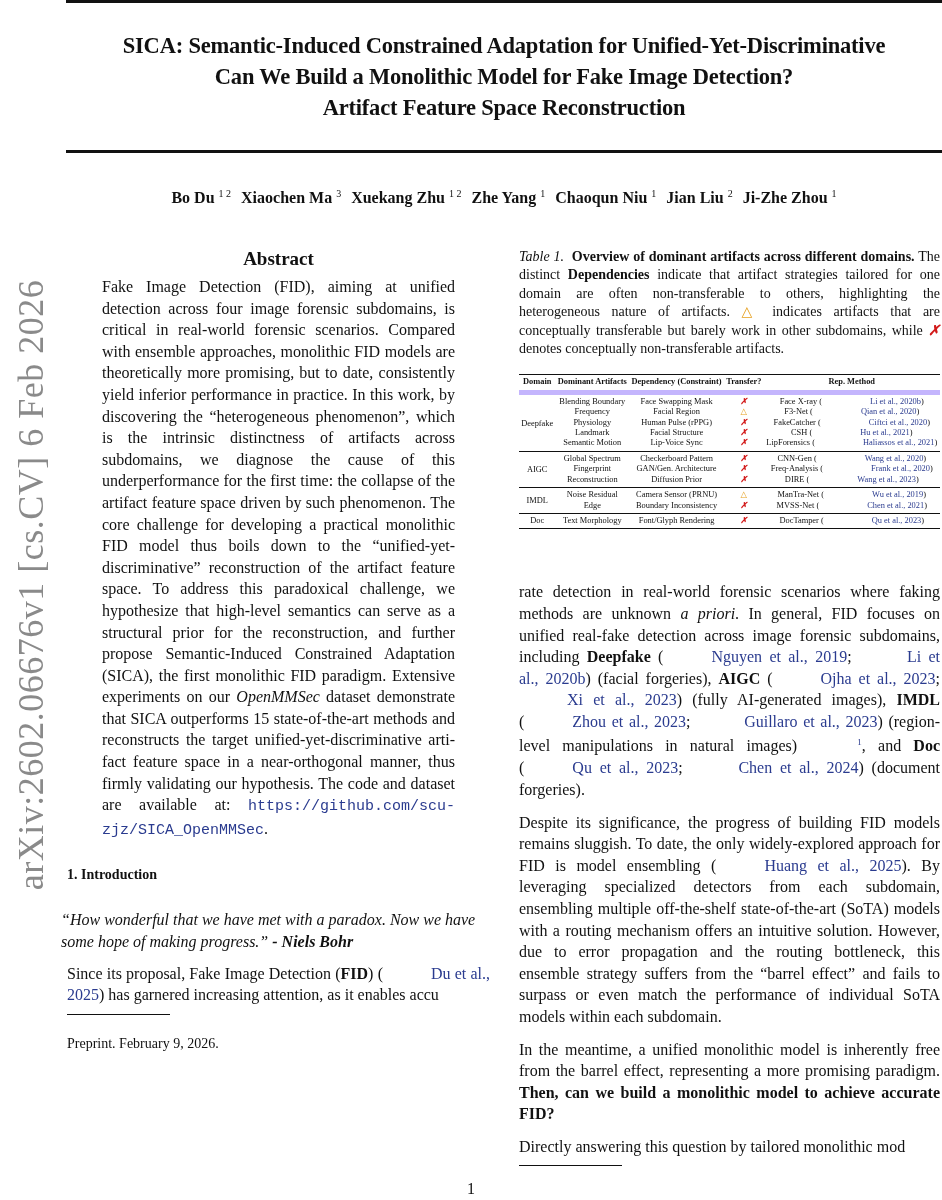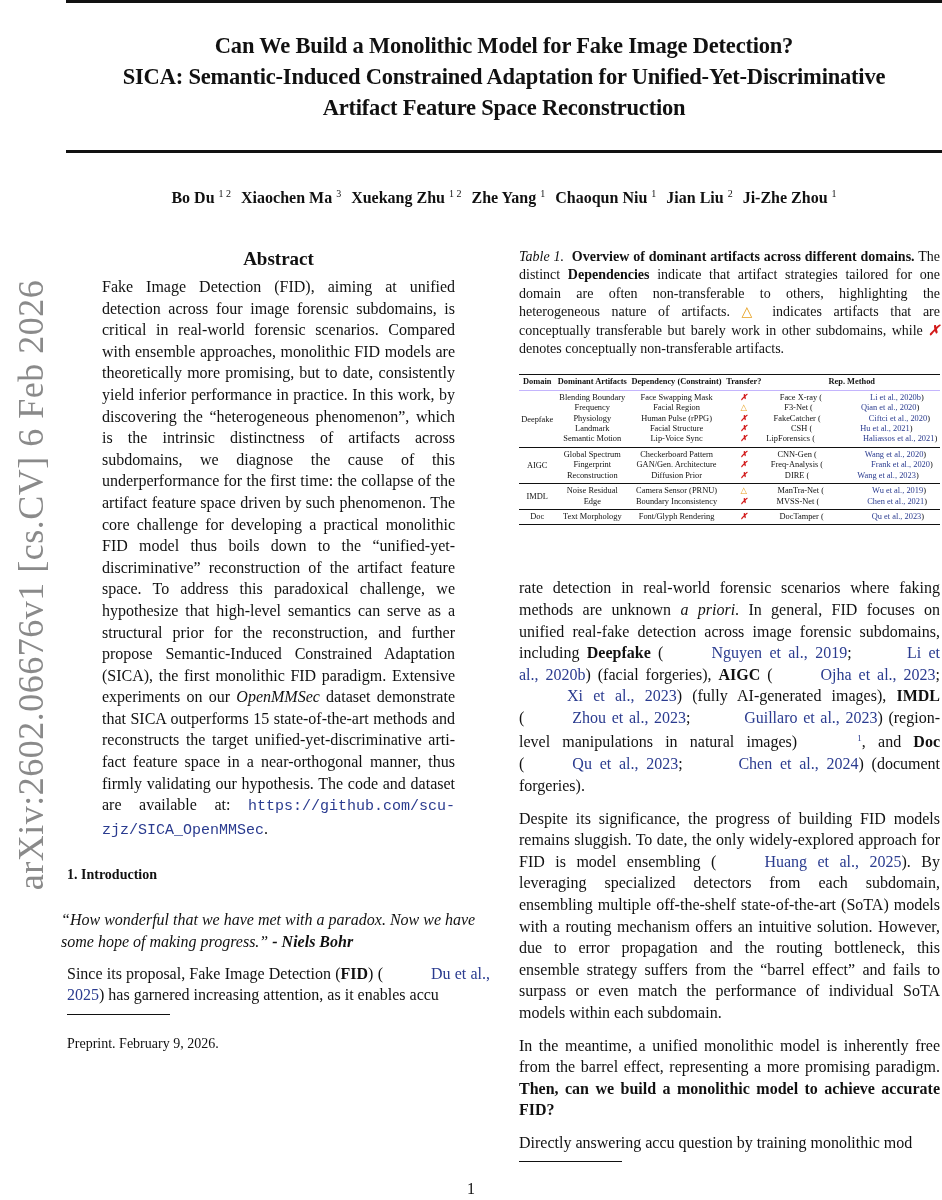--- a/index.html
+++ b/index.html
@@ -30,38 +30,38 @@
   .fn-rule { width:103px; height:1px; background:#111; margin:8px 0 5px; }
   .fn { font-size:14px; line-height:18px; text-align:justify; }
   .fn sup { font-size:9px; }
   .preprint { font-size:14px; margin-top:21px; }
   .pageno { position:absolute; left:0; width:942px; top:1180px; text-align:center; font-size:16px; }
   .caption { font-size:14px; line-height:18.4px; text-align:justify; }
   .caption .lbl { font-style:italic; }
   .tri { color:#e6a020; }
   .cross { color:#d21a1a; font-weight:bold; font-style:italic; }
   table.t1 { border-collapse:collapse; width:421px; margin-top:16px; font-size:8.4px; line-height:10.4px; }
-  table.t1 th { font-weight:bold; padding:2px 2px; border-bottom:1px solid #c4b5fd; white-space:nowrap; }
+  table.t1 th { font-weight:bold; padding:2px 2px; border-bottom:5px solid #c4b5fd; white-space:nowrap; }
   table.t1 td { padding:0 2px; text-align:center; white-space:nowrap; }
   table.t1 tr.top th { border-top:1.5px solid #111; }
   table.t1 tbody.grp td { }
   table.t1 tbody.grp { border-bottom:1px solid #111; }
   table.t1 tbody.last { border-bottom:1.5px solid #111; }
   table.t1 tbody tr:first-child td { padding-top:2px; }
   table.t1 tbody tr:last-child td { padding-bottom:2px; }
   .p + .p { margin-top:11px; }
 </style>
 </head>
 <body>
 
 <div class="rule" style="top:0px;"></div>
 
 <div class="title">
+  <div>SICA: Semantic-Induced Constrained Adaptation for Unified-Yet-Discriminative</div>
   <div>Can We Build a Monolithic Model for Fake Image Detection?</div>
-  <div>SICA: Semantic-Induced Constrained Adaptation for Unified-Yet-Discriminative</div>
   <div>Artifact Feature Space Reconstruction</div>
 </div>
 
 <div class="rule" style="top:150px;"></div>
 
 <div class="authors" id="authors"><span class="au"><span>Bo Du</span> <sup>1 2</sup></span><span class="au"><span>Xiaochen Ma</span> <sup>3</sup></span><span class="au"><span>Xuekang Zhu</span> <sup>1 2</sup></span><span class="au"><span>Zhe Yang</span> <sup>1</sup></span><span class="au"><span>Chaoqun Niu</span> <sup>1</sup></span><span class="au"><span>Jian Liu</span> <sup>2</sup></span><span class="au"><span>Ji-Zhe Zhou</span> <sup>1</sup></span></div>
 
 <div class="arxiv">arXiv:2602.06676v1  [cs.CV]  6 Feb 2026</div>
 
 <div class="col-left">
@@ -165,17 +165,17 @@
           <td>Font/Glyph Rendering</td>
           <td style="color: rgb(210, 26, 26); font-weight: bold; font-style: italic;">✗</td>
           <td><span>DocTamper</span> (<span class="link">Qu et al., 2023</span>)</td>
         </tr>
       </tbody>
     </table>
 
   <div class="p" style="margin-top:52px;" id="rp1"><span>rate detection in real-world forensic scenarios where fak­ing methods are unknown </span><i>a priori</i><span>.  In general, FID fo­cuses on unified real-fake detection across image forensic subdomains, including </span><b>Deepfake</b><span> (</span><span class="link">Nguyen et al., 2019</span><span>; </span><span class="link">Li et al., 2020b</span><span>) (facial forgeries), </span><b>AIGC</b><span> (</span><span class="link">Ojha et al., 2023</span><span>; </span><span class="link">Xi et al., 2023</span><span>) (fully AI-generated images), </span><b>IMDL</b><span> (</span><span class="link">Zhou et al., 2023</span><span>; </span><span class="link">Guillaro et al., 2023</span><span>) (region-level manipula­tions in natural images) </span><sup class="link" style="font-size: 9px;">1</sup><span>, and </span><b>Doc</b><span> (</span><span class="link">Qu et al., 2023</span><span>; </span><span class="link">Chen et al., 2024</span><span>) (document forgeries).</span></div>
   <div class="p" style="margin-top:11px;" id="rp2"><span>Despite its significance, the progress of building FID mod­els remains sluggish.  To date, the only widely-explored approach for FID is model ensembling (</span><span class="link">Huang et al., 2025</span><span>). By leveraging specialized detectors from each subdomain, ensembling multiple off-the-shelf state-of-the-art (SoTA) models with a routing mechanism offers an intuitive solu­tion.  However, due to error propagation and the routing bottleneck, this ensemble strategy suffers from the “barrel effect” and fails to surpass or even match the performance of individual SoTA models within each subdomain.</span></div>
   <div class="p" style="margin-top:11px;" id="rp3"><span>In the meantime, a unified monolithic model is inherently free from the barrel effect, representing a more promising paradigm.  </span><b>Then, can we build a monolithic model to achieve accurate FID?</b></div>
-  <div class="p" style="margin-top:11px;" id="rp4"><span>Directly answering accu question by training monolithic mod­</span></div>
+  <div class="p" style="margin-top:11px;" id="rp4"><span>Directly answering this question by tailored monolithic mod­</span></div>
   <div class="fn-rule"></div>
 </div>
 
 <div class="pageno">1</div>
 
 </body></html>

